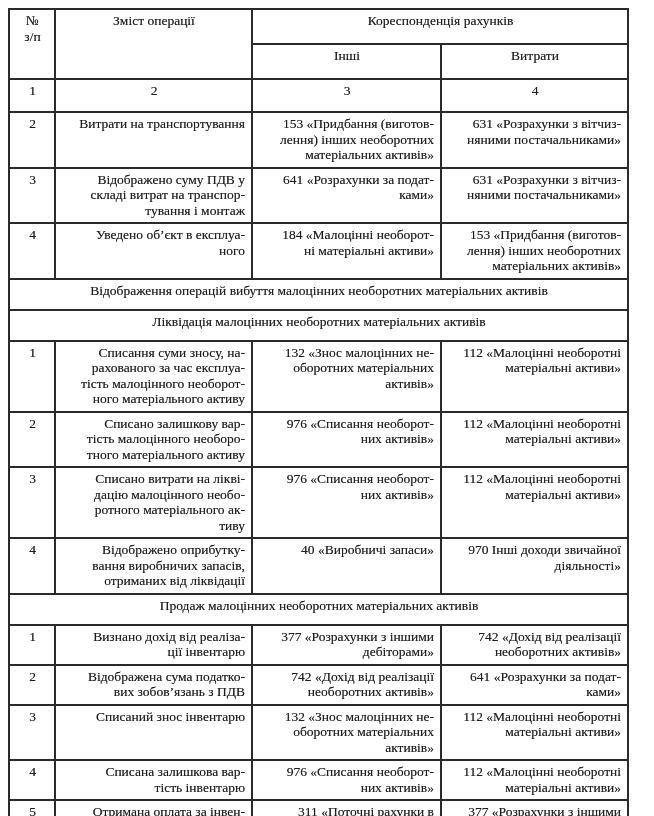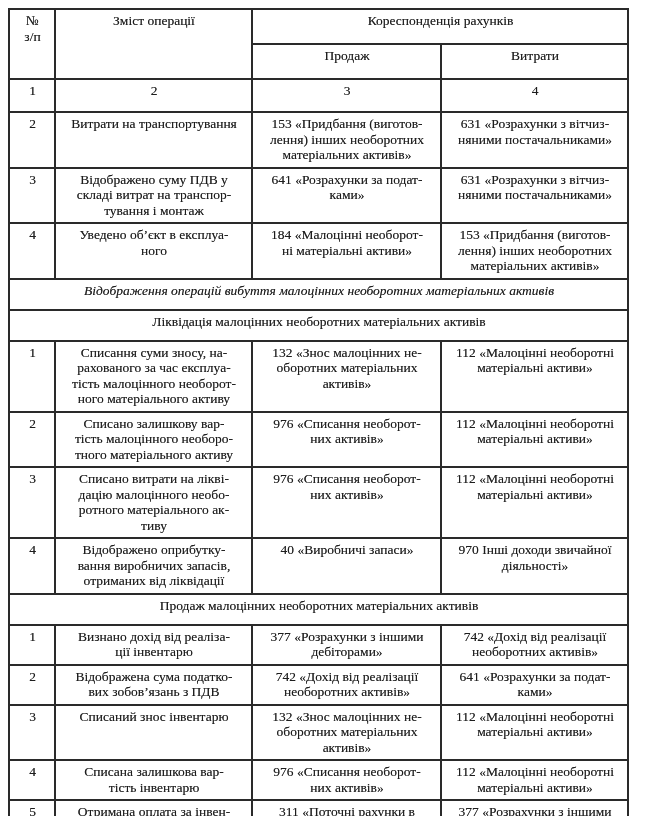--- a/index.html
+++ b/index.html
@@ -50,24 +50,23 @@
     vertical-align: middle;
     height: 24px;
   }
   td.section-cell {
     text-align: center;
     vertical-align: middle;
     padding: 4px 6px;
     height: 22px;
   }
   td.section-cell.italic {
-    font-style: italic;
   }
   td.content-cell, td.debit-cell, td.credit-cell {
-    text-align: center;
+    text-align: right;
   }
 </style>
 </head>
 <body>
 
 <div class="doc-page">
   <table class="acct-table">
     <colgroup>
       <col style="width:46px">
       <col style="width:197px">
@@ -76,21 +75,21 @@
     </colgroup>
 
     <tbody>
         <tr>
       <th class="hdr" rowspan="2">№
 з/п</th>
       <th class="hdr" rowspan="2">Зміст операції</th>
       <th class="hdr" colspan="2" style="height:26px">Кореспонденція рахунків</th>
     </tr>
     <tr>
-      <th class="hdr" style="height:26px">Продаж</th>
+      <th class="hdr" style="height:26px">Інші</th>
       <th class="hdr">Витрати</th>
     </tr>
     <tr>
       <td class="index-cell">1</td>
       <td class="index-cell">2</td>
       <td class="index-cell">3</td>
       <td class="index-cell">4</td>
     </tr>
 
     <tr>

